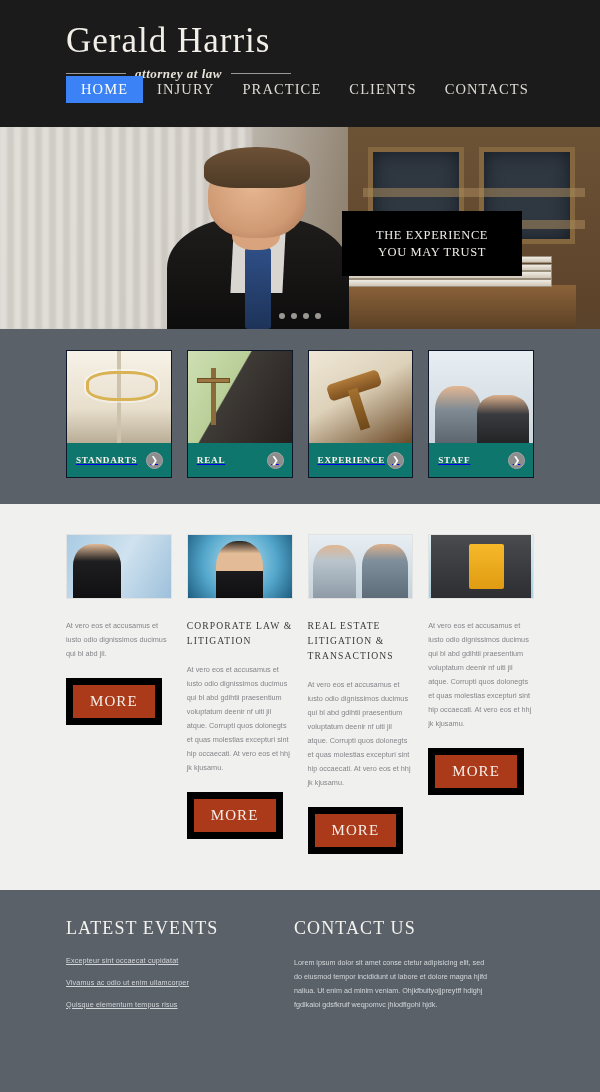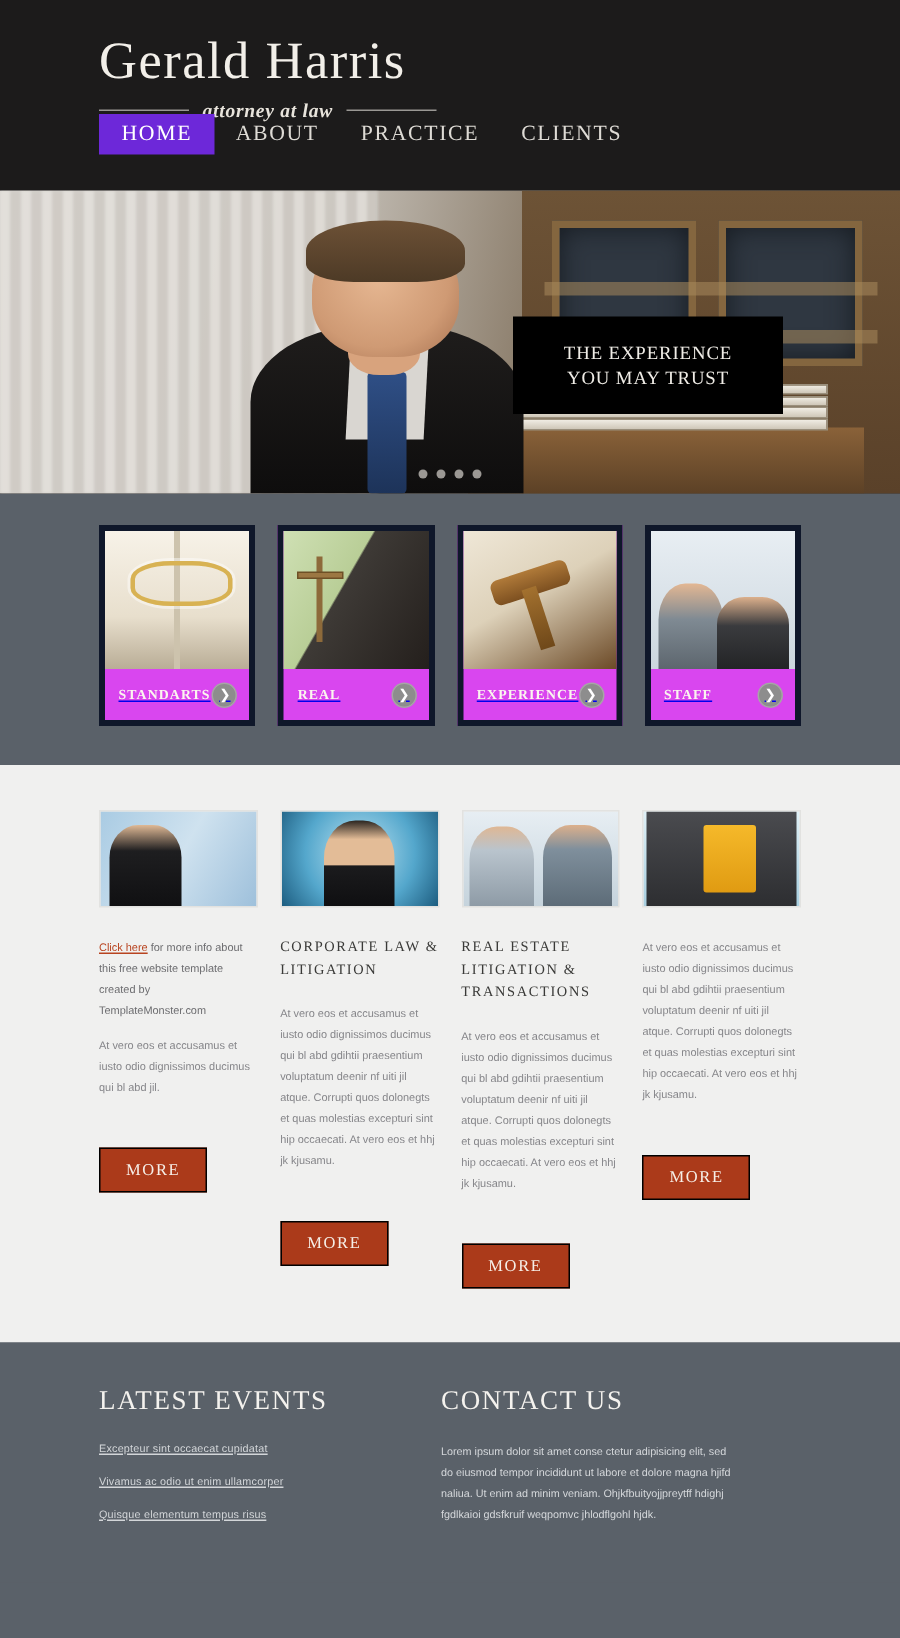--- a/index.html
+++ b/index.html
@@ -24,21 +24,21 @@
   .brand-tag {
     font-family:"Liberation Serif", serif; font-style:italic;
     color:#e8e4dc; font-size:13px; padding:0 9px; letter-spacing:.5px;font-weight:bold;
   }
   .nav { position:absolute; left:66px; bottom:22px; display:flex; align-items:center; gap:0; }
   .nav-item {
     font-family:"Liberation Serif", serif;
     color:#dedbd5; font-size:14.5px; letter-spacing:1.1px;
     padding:7px 14px; text-decoration:none; display:inline-block;
   }
-  .nav-item.active { background:#6d28d9; color:#fff; padding:5px 15px; }
+  .nav-item.active { background:#3b82f6; color:#fff; padding:5px 15px; }
 
   
   .hero { position:relative; height:202px; overflow:hidden; background:#3a3733; }
   .hero-bg { position:absolute; inset:0; }
   .hero-wall {
     position:absolute; inset:0;
     background:linear-gradient(100deg,#d7d4cf 0%,#cbc7c1 22%,#b9b2a8 40%,#8d7f6d 58%,#6b5a46 78%,#4d4032 100%);
   }
   .curtain {
     position:absolute; left:0; top:0; width:42%; height:100%;
@@ -103,21 +103,21 @@
   }
   .hero-dots {
     position:absolute; left:50%; transform:translateX(-50%); bottom:10px;
     display:flex; gap:6px;
   }
   .hero-dot { width:6px; height:6px; border-radius:50%; background:#9b9894; }
 
   
   .cards-band { background:#5a6169; padding:21px 0 26px; }
   .cards { display:flex; gap:15px; padding:0 66px; justify-content:center; }
-  .card { width:110px; border:4px solid #0f172a; background:#d946ef; }
+  .card { width:110px; border:1px solid #0f172a; background:#0f766e; }
   .card-img { height:92px; position:relative; overflow:hidden; }
   .card-lbl {
     height:34px; display:flex; align-items:center; justify-content:space-between;
     padding:0 8px 0 9px;
   }
   .card-title {
     font-family:"Liberation Serif", serif; color:#fbf5ef;
     font-size:9.2px; letter-spacing:.75px; font-weight:700;
   }
   .card-arrow {
@@ -213,23 +213,23 @@
     font-size:9.6px; letter-spacing:1.1px; line-height:1.55;
     text-transform:uppercase; margin-bottom:14px; min-height:30px;
   }
   .col-p {
     font-size:7.3px; line-height:1.92; color:#86868a; margin-bottom:9px;
   }
   .col-p .lnk { color:#b8431f; text-decoration:underline; }
   .col-p .bold { color:#6d6d70; }
   .more-btn {
     display:inline-block; background:#ab3a1a; color:#f6efe8;
-    border:1px solid #000000;
-    font-family:"Liberation Serif", serif; font-size:11px; letter-spacing:1.1px;
-    padding:8px 17px; margin-top:24px; text-decoration:none;
+    border:7px solid #000000;
+    font-family:"Liberation Serif", serif; font-size:15px; letter-spacing:1.1px;
+    padding:8px 17px; margin-top:8px; text-decoration:none;
   }
 
   
   .footer { background:#5a6169; padding:28px 66px 24px; display:flex; gap:48px; }
   .f-col-left { width:180px; }
   .f-col-right { width:200px; }
   .f-h {
     font-family:"Liberation Serif", serif; color:#f4f2ee;
     font-size:18px; letter-spacing:1.1px; margin-bottom:17px;
   }
@@ -248,23 +248,24 @@
     <div class="brand">
       <div class="brand-name">Gerald Harris</div>
       <div class="brand-sub">
         <span class="brand-rule"></span>
         <span class="brand-tag">attorney at law</span>
         <span class="brand-rule"></span>
       </div>
     </div>
     <div class="nav">
       <a class="nav-item active" href="#">HOME</a>
-      <a class="nav-item" href="#">ABOUT</a>
+      <a class="nav-item" href="#">INJURY</a>
       <a class="nav-item" href="#">PRACTICE</a>
       <a class="nav-item" href="#">CLIENTS</a>
+      <a class="nav-item" href="#">CONTACTS</a>
     </div>
   </div>
 
   <div class="hero">
     <div class="hero-bg">
       <div class="hero-wall"></div>
       <div class="curtain"></div>
       <div class="bookcase">
         <div class="bc-glass bc1"></div>
         <div class="bc-glass bc2"></div>
@@ -330,21 +331,20 @@
         </div>
       </a>
     </div>
   </div>
 
   <div class="content">
     <div class="cols">
 
       <div class="col">
         <div class="col-img ci1"></div>
-        <div class="col-p"><a class="lnk" href="#">Click here</a><span class="bold"> for more info about this free website template created by TemplateMonster.com</span></div>
         <div class="col-p">At vero eos et accusamus et iusto odio dignissimos ducimus qui bl abd jil.</div>
         <a class="more-btn" href="#">MORE</a>
       </div>
 
       <div class="col">
         <div class="col-img ci2"></div>
         <div class="col-h">CORPORATE LAW &amp; LITIGATION</div>
         <div class="col-p">At vero eos et accusamus et iusto odio dignissimos ducimus qui bl abd gdihtii praesentium voluptatum deenir nf uiti jil atque. Corrupti quos dolonegts et quas molestias excepturi sint hip occaecati. At vero eos et hhj jk kjusamu.</div>
         <a class="more-btn" href="#">MORE</a>
       </div>

